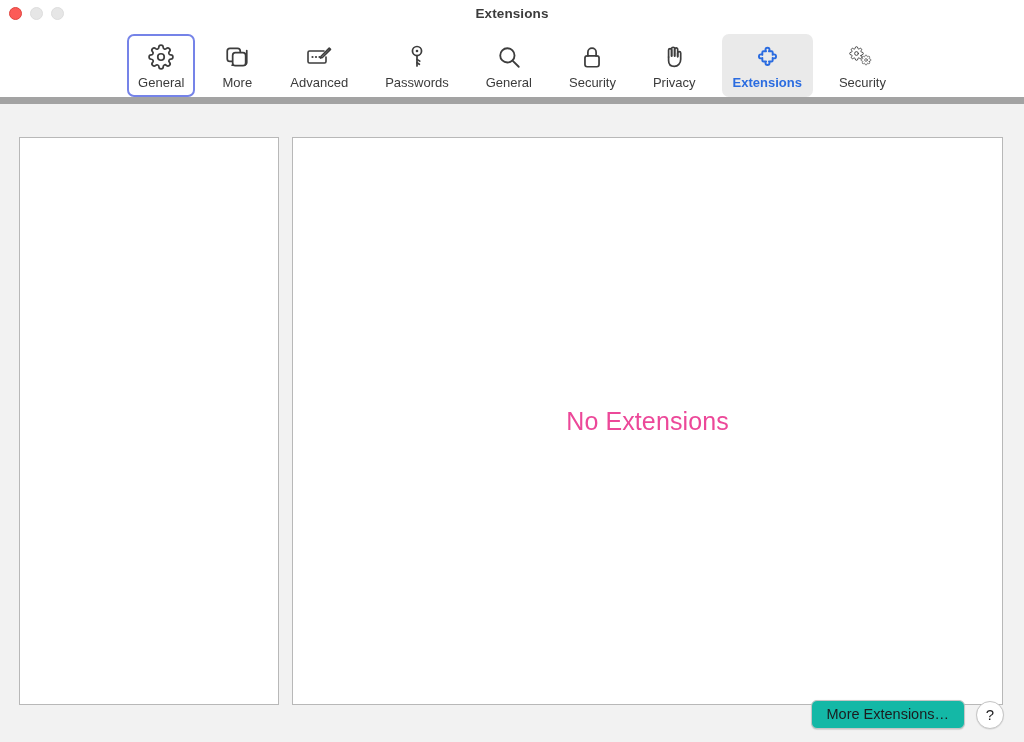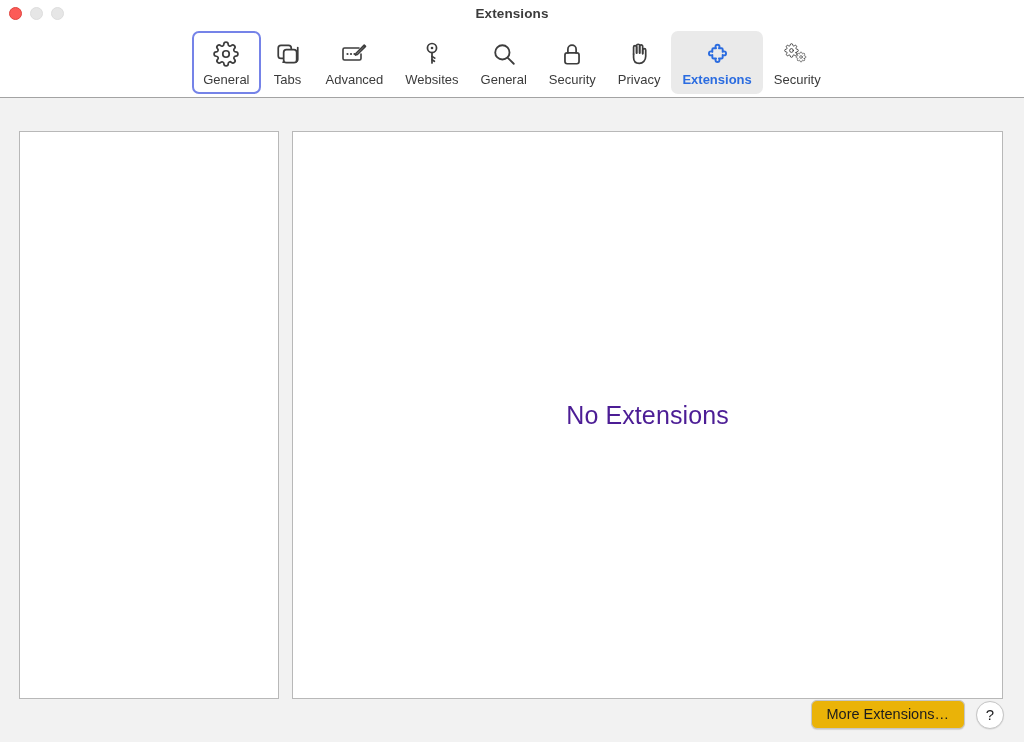--- a/index.html
+++ b/index.html
@@ -56,25 +56,25 @@
     font-weight: bold;
     color: #3b3b3b;
     letter-spacing: 0.1px;
   }
 
   
   #toolbar {
     position: relative;
     height: 69px;
     background: #ffffff;
-    border-bottom: 1px solid #a3a3a3;
-    display: flex;
-    align-items: flex-start;
+    border-bottom: 7px solid #a3a3a3;
+    display: flex;
+    align-items: flex-end;
     justify-content: center;
-    gap: 0px;
+    gap: 15px;
     flex: 0 0 auto;
   }
   .toolbar-item {
     position: relative;
     display: flex;
     flex-direction: column;
     align-items: center;
     justify-content: flex-start;
     padding: 6px 9px 4px 9px;
     margin-top: 3px;
@@ -132,35 +132,35 @@
     height: 568px;
     background: #ffffff;
     border: 1px solid #b8b8b8;
     box-sizing: border-box;
     display: flex;
     align-items: center;
     justify-content: center;
   }
   #empty-state-label {
     font-size: 25px;
-    color: #4c1d95;
+    color: #ec4899;
     letter-spacing: 0.1px;
   }
 
   
   #bottom-bar {
     position: absolute;
     right: 20px;
     bottom: 13px;
     display: flex;
     align-items: center;
     gap: 11px;
   }
   #more-extensions-button {
-    background: #eab308;
+    background: #14b8a6;
     border: 0.5px solid #c6c6c6;
     border-radius: 6px;
     box-shadow: 0 0.5px 1px rgba(0,0,0,0.12);
     font-size: 14.5px;
     color: #1c1c1e;
     padding: 5px 15px 6px 15px;
     font-family: "Liberation Sans", sans-serif;
     cursor: default;
     white-space: nowrap;
   }
@@ -209,21 +209,21 @@
     </div>
 
     <div class="toolbar-item">
       <span class="ti-icon">
         <svg width="26" height="26" viewBox="0 0 24 24" fill="none" stroke="currentColor" stroke-width="1.6" stroke-linecap="round" stroke-linejoin="round">
           <rect x="3" y="4" width="12" height="12" rx="2.5"></rect>
           <path d="M7.5 19.5h11a2.5 2.5 0 0 0 2.5-2.5v-11"></path>
           <rect x="8" y="8" width="12" height="12" rx="2.5" fill="#ffffff"></rect>
         </svg>
       </span>
-      <span class="ti-label">Tabs</span>
+      <span class="ti-label">More</span>
     </div>
 
     <div class="toolbar-item">
       <span class="ti-icon">
         <svg width="28" height="26" viewBox="0 0 28 24" fill="none" stroke="currentColor" stroke-width="1.6" stroke-linecap="round" stroke-linejoin="round">
           <path d="M19 6H4.5A1.5 1.5 0 0 0 3 7.5v9A1.5 1.5 0 0 0 4.5 18h15a1.5 1.5 0 0 0 1.5-1.5V12"></path>
           <circle cx="7.5" cy="12" r="1.1" fill="currentColor" stroke="none"></circle>
           <circle cx="11" cy="12" r="1.1" fill="currentColor" stroke="none"></circle>
           <circle cx="14.5" cy="12" r="1.1" fill="currentColor" stroke="none"></circle>
           <path d="M24.2 3.1l1.3 1.3-8.1 8.1-1.9.6.6-1.9z"></path>
@@ -235,21 +235,21 @@
     <div class="toolbar-item">
       <span class="ti-icon">
         <svg width="26" height="26" viewBox="0 0 24 24" fill="none" stroke="currentColor" stroke-width="1.6" stroke-linecap="round" stroke-linejoin="round">
           <circle cx="12" cy="6.5" r="4.2"></circle>
           <circle cx="12" cy="6.5" r="1.2" fill="currentColor" stroke="none"></circle>
           <path d="M12 10.7v9.6"></path>
           <path d="M12 14.2l2.6 1.6"></path>
           <path d="M12 17.3l2.2 1.4"></path>
         </svg>
       </span>
-      <span class="ti-label">Websites</span>
+      <span class="ti-label">Passwords</span>
     </div>
 
     <div class="toolbar-item">
       <span class="ti-icon">
         <svg width="26" height="26" viewBox="0 0 24 24" fill="none" stroke="currentColor" stroke-width="1.7" stroke-linecap="round" stroke-linejoin="round">
           <circle cx="10.5" cy="10.5" r="6.6"></circle>
           <path d="M15.5 15.5L21 21"></path>
         </svg>
       </span>
       <span class="ti-label">General</span>

